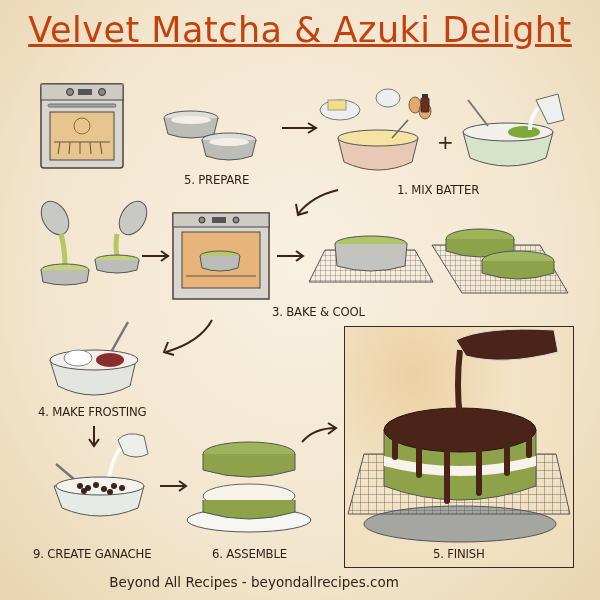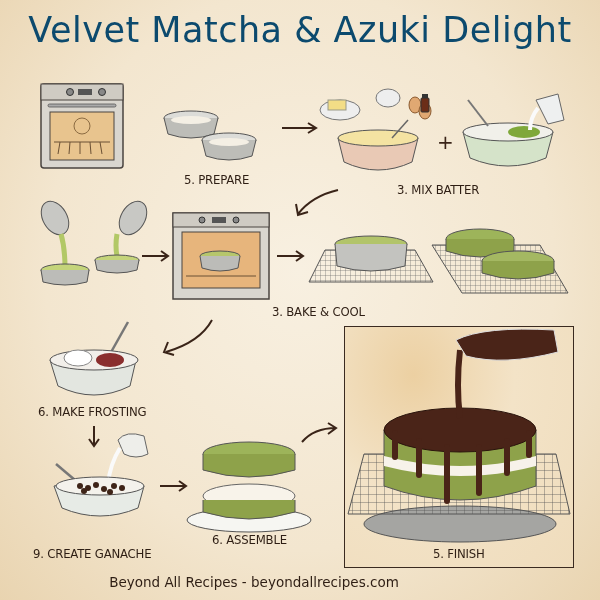--- a/index.html
+++ b/index.html
@@ -1,20 +1,20 @@
 <!DOCTYPE html>
 <html><head>
 <meta charset="utf-8">
 <style>
   html,body{margin:0;padding:0;}
   body{width:600px;height:600px;overflow:hidden;position:relative;
     background:radial-gradient(ellipse at 50% 45%, #f8f0e1 0%, #f3e6cf 60%, #e9d4b0 100%);
     font-family:"DejaVu Sans", sans-serif;color:#3a2418;}
   .abs{position:absolute;}
-  .title{left:0;top:10px;width:600px;text-align:center;font-size:35px;letter-spacing:0.5px;color:#0c4a6e;font-family:"DejaVu Sans",sans-serif;}
+  .title{left:0;top:10px;width:600px;text-align:center;font-size:35px;letter-spacing:0.5px;color:#c2410c;font-family:"DejaVu Sans",sans-serif;text-decoration:underline;}
   .label{font-family:"DejaVu Sans Condensed","DejaVu Sans",sans-serif;font-size:13px;color:#2e1e14;white-space:nowrap;letter-spacing:-0.2px;}
   .footer{left:0;top:574px;width:508px;text-align:center;font-size:13.5px;color:#2e1e14;}
   .panel{left:344px;top:326px;width:228px;height:240px;border:1.5px solid #3a2a20;
     background:radial-gradient(ellipse at 30% 20%, #ecd0a2 0%, #f3e3c7 45%, #efdcbc 100%);}
   svg{overflow:visible;}
 </style>
 </head>
 <body>
 
 <div class="abs title">Velvet Matcha &amp; Azuki Delight</div>
@@ -67,21 +67,21 @@
 </svg>
 <div class="abs" style="left:437px;top:130px;font-size:20px;color:#3a2418">+</div>
 <svg class="abs" style="left:458px;top:90px" width="110" height="90">
   <path d="M5 42 Q50 32 95 42 L88 68 Q50 84 12 68 Z" fill="#d5e3c9" stroke="#555"></path>
   <ellipse cx="50" cy="42" rx="45" ry="9" fill="#f1f0ea" stroke="#555"></ellipse>
   <ellipse cx="66" cy="42" rx="16" ry="6" fill="#7fa83a"></ellipse>
   <line x1="10" y1="10" x2="30" y2="36" stroke="#777" stroke-width="2"></line>
   <path d="M78 10 L100 4 L106 30 L90 34 Z" fill="#eef0f0" stroke="#666"></path>
   <path d="M80 18 Q72 28 72 40" stroke="#fafafa" stroke-width="4" fill="none"></path>
 </svg>
-<div class="abs label" style="left:397px;top:182px">3. MIX BATTER</div>
+<div class="abs label" style="left:397px;top:182px">1. MIX BATTER</div>
 
 <svg class="abs" style="left:292px;top:188px" width="50" height="30">
   <path d="M46 2 Q20 8 6 26 M4 16 L6 27 L16 24" stroke="#3a2418" stroke-width="2" fill="none"></path>
 </svg>
 
 <svg class="abs" style="left:35px;top:198px" width="105" height="90">
   <ellipse cx="20" cy="20" rx="12" ry="18" transform="rotate(-30 20 20)" fill="#c8c8c4" stroke="#555"></ellipse>
   <path d="M26 36 Q30 50 30 70" stroke="#b2c866" stroke-width="5" fill="none"></path>
   <ellipse cx="98" cy="20" rx="12" ry="18" transform="rotate(30 98 20)" fill="#c8c8c4" stroke="#555"></ellipse>
   <path d="M82 36 Q80 48 82 58" stroke="#b2c866" stroke-width="5" fill="none"></path>
@@ -135,21 +135,21 @@
   <path d="M52 2 Q40 24 6 34 M8 24 L4 34 L14 37" stroke="#3a2418" stroke-width="2" fill="none"></path>
 </svg>
 
 <svg class="abs" style="left:48px;top:318px" width="95" height="85">
   <line x1="80" y1="4" x2="62" y2="36" stroke="#777" stroke-width="2.5"></line>
   <path d="M2 42 Q46 30 88 42 L82 68 Q46 86 10 68 Z" fill="#e3e6e0" stroke="#555"></path>
   <ellipse cx="46" cy="42" rx="44" ry="10" fill="#f2efea" stroke="#555"></ellipse>
   <ellipse cx="30" cy="40" rx="14" ry="8" fill="#ffffff" stroke="#888"></ellipse>
   <ellipse cx="62" cy="42" rx="14" ry="7" fill="#8a2e2e"></ellipse>
 </svg>
-<div class="abs label" style="left:38px;top:404px">6. MAKE FROSTING</div>
+<div class="abs label" style="left:38px;top:404px">4. MAKE FROSTING</div>
 <svg class="abs" style="left:88px;top:424px" width="12" height="26">
   <path d="M6 2 L6 22 M1 15 L6 22 L11 15" stroke="#3a2418" stroke-width="2" fill="none"></path>
 </svg>
 
 <svg class="abs" style="left:48px;top:428px" width="110" height="90">
   <path d="M70 12 Q78 2 96 8 L100 26 Q88 32 76 26 Z" fill="#eeeeea" stroke="#666"></path>
   <path d="M72 20 Q62 36 60 56" stroke="#fafafa" stroke-width="4" fill="none"></path>
   <line x1="8" y1="36" x2="34" y2="58" stroke="#777" stroke-width="2.5"></line>
   <path d="M6 58 Q52 48 96 58 L90 80 Q52 96 14 80 Z" fill="#e7ebe6" stroke="#555"></path>
   <ellipse cx="52" cy="58" rx="44" ry="9" fill="#f4f2ec" stroke="#555"></ellipse>
@@ -169,21 +169,21 @@
   <path d="M2 6 L28 6 M21 1 L28 6 L21 11" stroke="#3a2418" stroke-width="2" fill="none"></path>
 </svg>
 
 <svg class="abs" style="left:185px;top:440px" width="130" height="95">
   <ellipse cx="64" cy="80" rx="62" ry="12" fill="#f6f6f2" stroke="#555"></ellipse>
   <ellipse cx="64" cy="56" rx="46" ry="12" fill="#f8f3ea" stroke="#666"></ellipse>
   <path d="M18 60 L18 72 Q64 86 110 72 L110 60" fill="#8ea24a" stroke="#555"></path>
   <ellipse cx="64" cy="14" rx="46" ry="12" fill="#9db45a" stroke="#555"></ellipse>
   <path d="M18 14 L18 30 Q64 44 110 30 L110 14" fill="#8ea24a" stroke="#555"></path>
 </svg>
-<div class="abs label" style="left:212px;top:532px">6. ASSEMBLE</div>
+<div class="abs label" style="left:212px;top:546px">6. ASSEMBLE</div>
 <svg class="abs" style="left:300px;top:422px" width="40" height="22">
   <path d="M2 20 Q14 6 36 6 M28 1 L36 6 L28 12" stroke="#3a2418" stroke-width="2" fill="none"></path>
 </svg>
 
 <div class="abs panel"></div>
 <svg class="abs" style="left:344px;top:326px" width="228" height="220">
   <defs>
       <pattern id="grid3" width="8" height="8" patternUnits="userSpaceOnUse">
         <path d="M8 0 L0 0 0 8" fill="none" stroke="#555" stroke-width="0.8"></path>
       </pattern>

